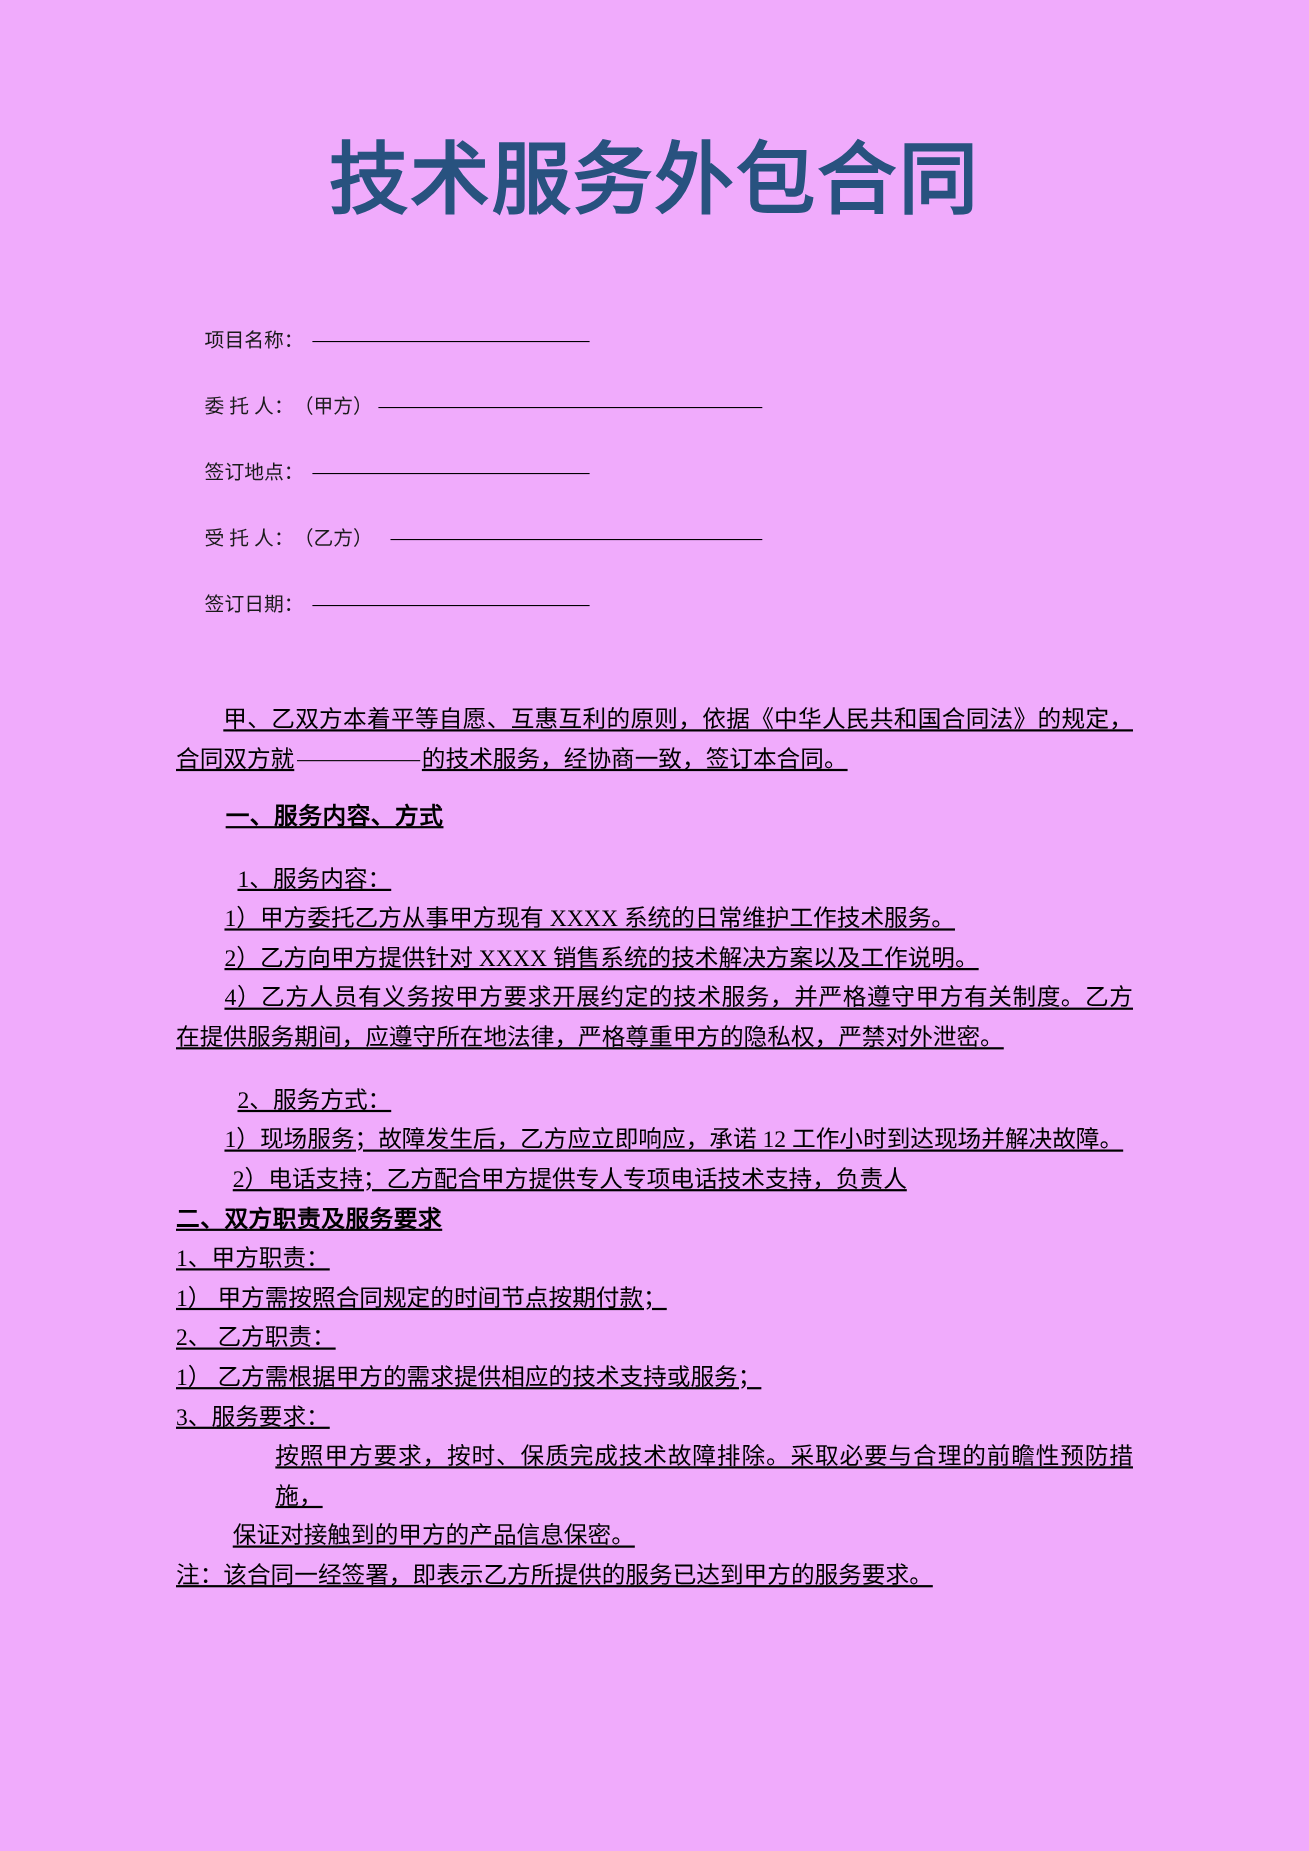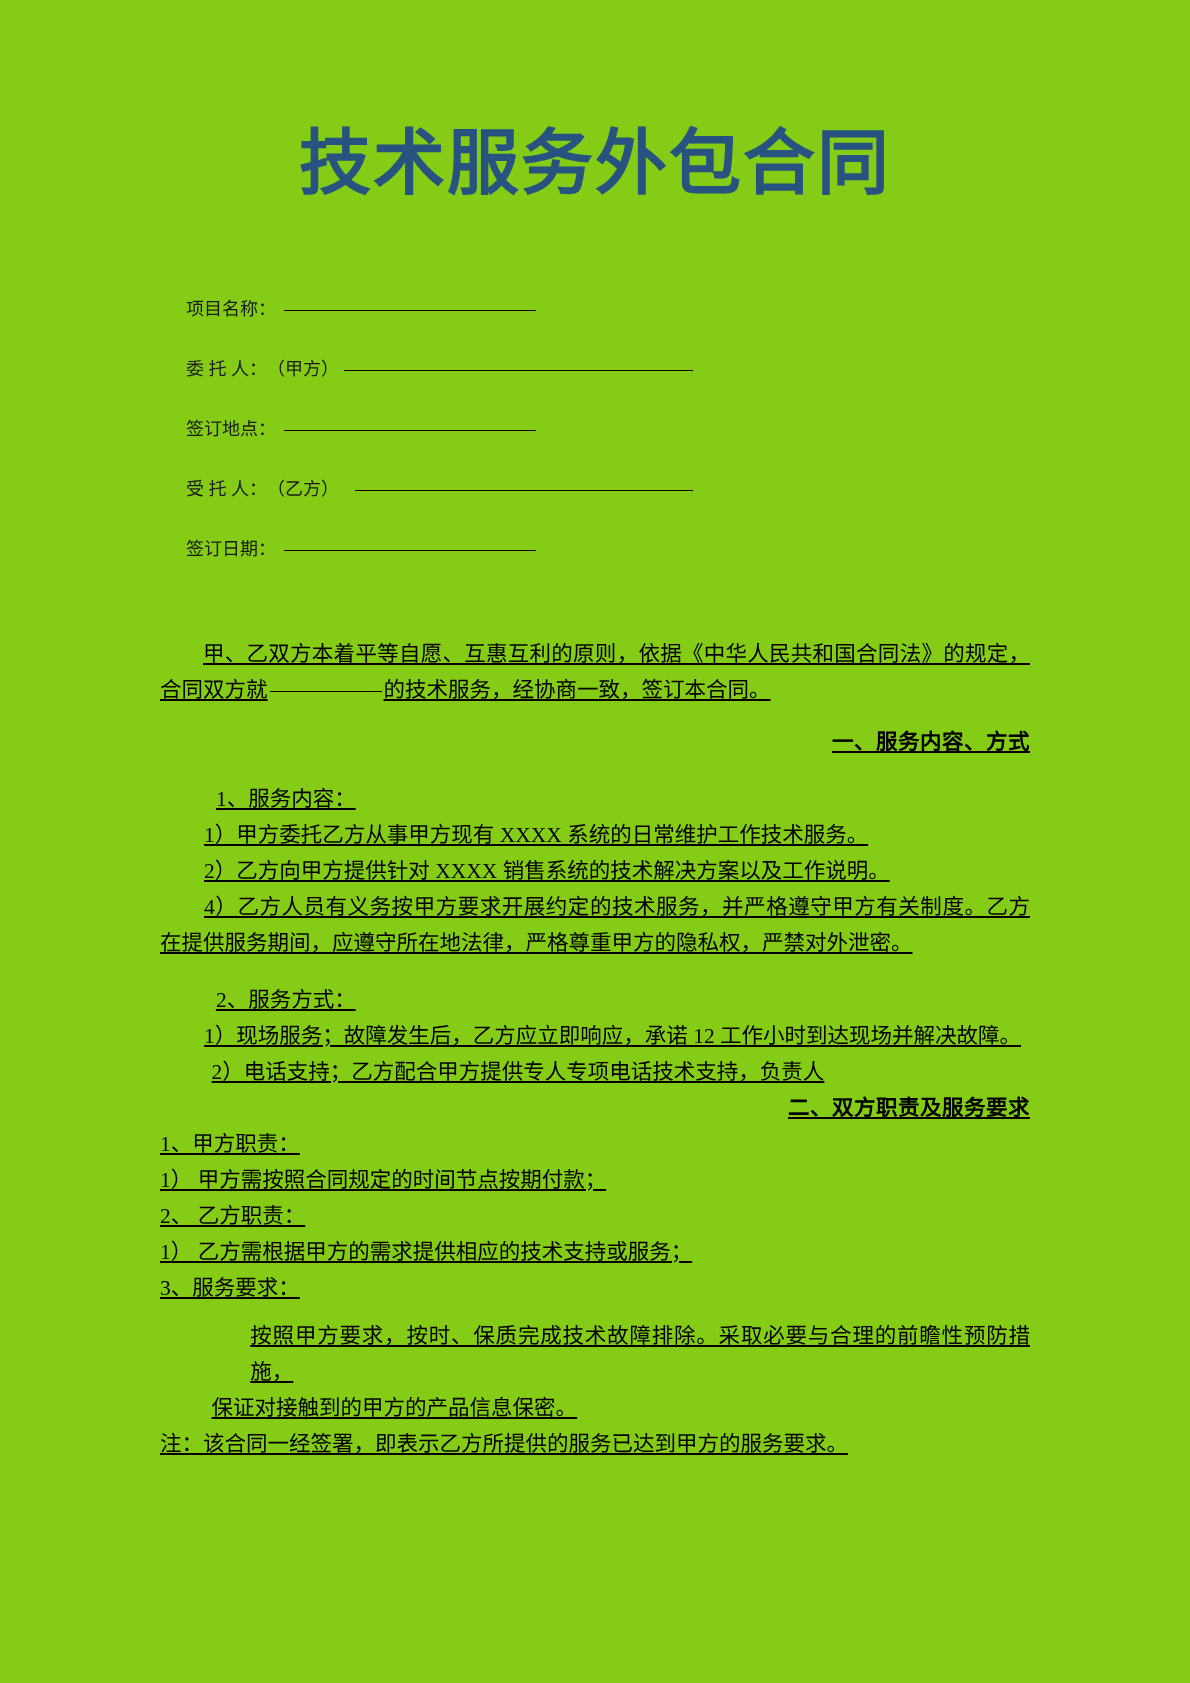--- a/index.html
+++ b/index.html
@@ -9,21 +9,21 @@
   }
   body {
     font-family: "Liberation Serif", "DejaVu Serif", serif;
     color: #000000;
   }
   .page {
     position: relative;
     width: 1190px;
     height: 1683px;
     margin: 0 auto;
-    background: #84cc16;
+    background: #f0abfc;
     box-sizing: border-box;
     overflow: hidden;
   }
 
   
   .doc-title {
     position: absolute;
     left: 0;
     right: 0;
     top: 128px;
@@ -93,33 +93,32 @@
     vertical-align: 5px;
     margin: 0 2px;
   }
 
   .sec-head {
     font-weight: 700;
     font-size: 21.5px;
     line-height: 36px;
     margin: 0;
     letter-spacing: 0.5px;
-    text-align: right;
   }
   .sec-head.indent { padding-left: 2.1em; }
 
   .line {
     margin: 0;
     text-align: justify;
   }
   .ind-1 { padding-left: 2.05em; }
   .ind-2 { padding-left: 2.6em; margin-top: 21px; }
   .ind-hang { text-indent: 2.05em; }
   .ind-none { padding-left: 0; }
-  .ind-deep { padding-left: 4.2em; margin-top: 12px; }
+  .ind-deep { padding-left: 4.2em; }
   .ind-deep2 { padding-left: 2.4em; }
 
   .gap-before { margin-top: 16px; }
 </style>
 </head>
 <body>
 
 <div class="page">
 
   <div class="doc-title">技术服务外包合同</div>

